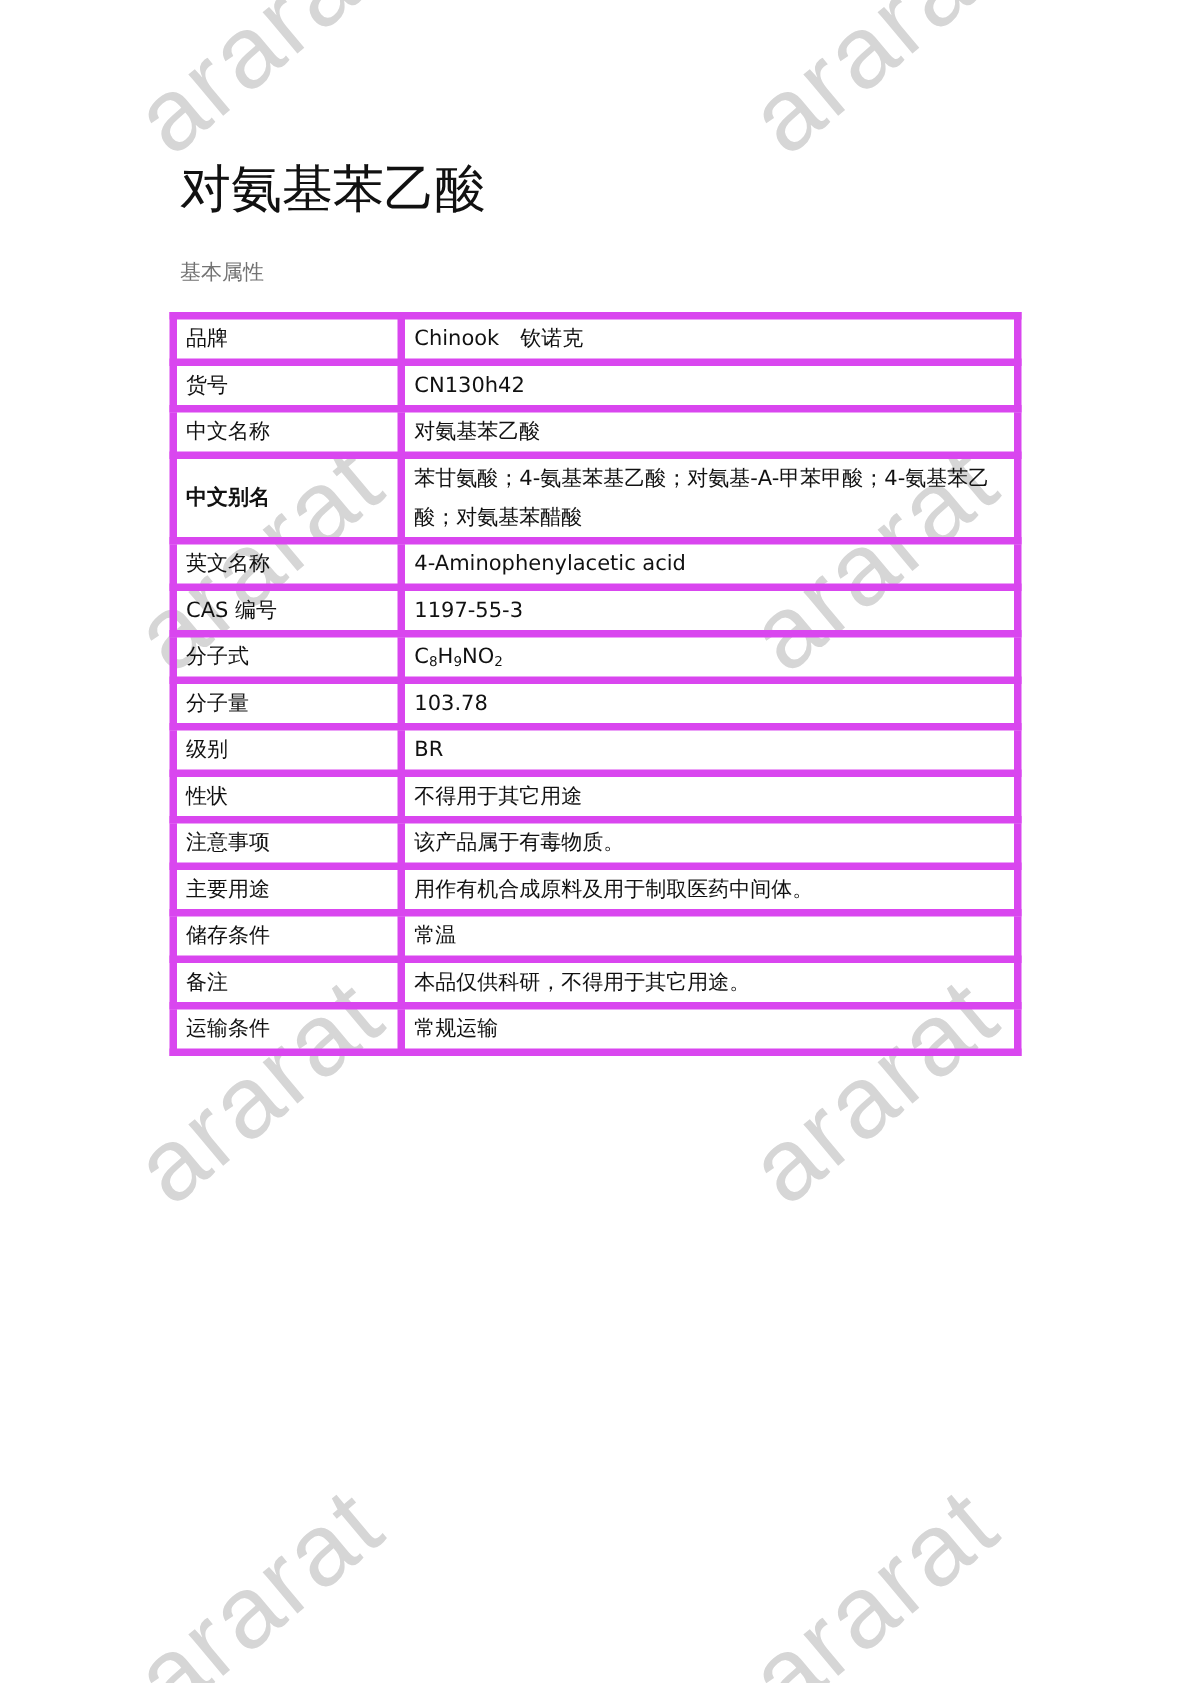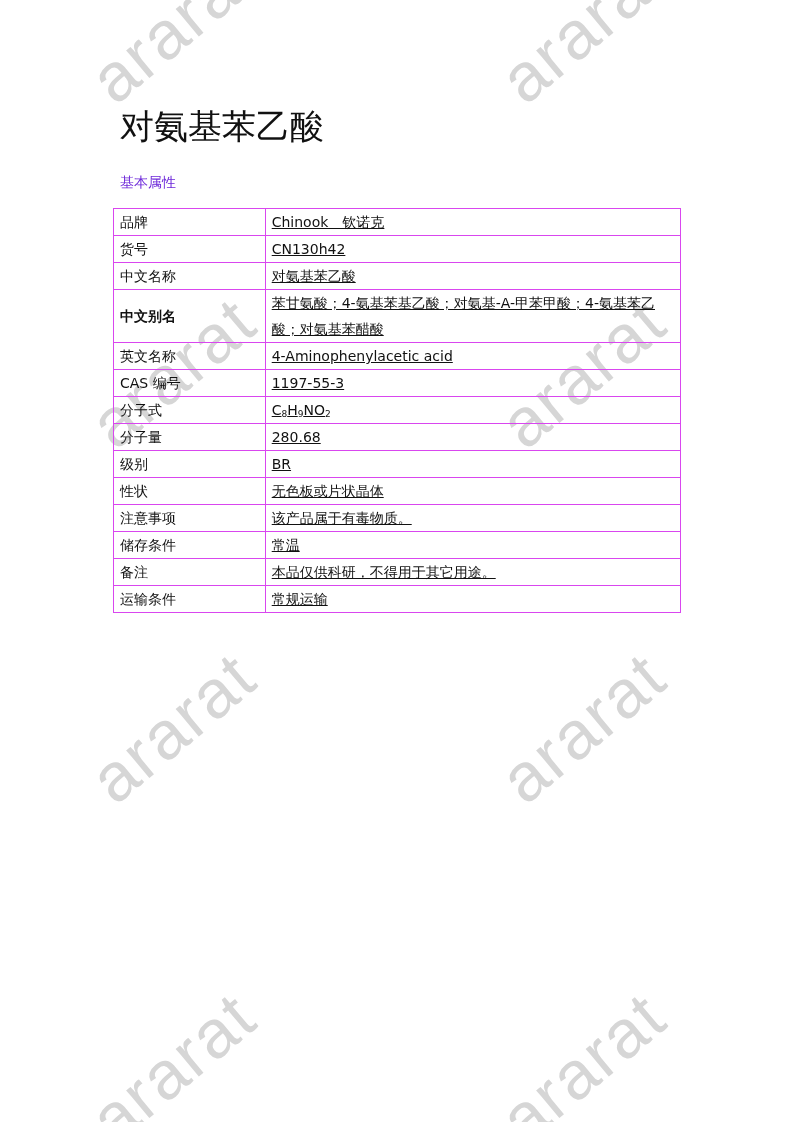--- a/index.html
+++ b/index.html
@@ -37,47 +37,46 @@
       line-height: 44px;
       color: #111111;
       z-index: 1;
     }
     .section-label {
       position: absolute;
       left: 120px;
       top: 172px;
       font-size: 14px;
       line-height: 20px;
-      color: #6d28d9;
+      color: #737373;
       z-index: 1;
     }
     table.props {
       position: absolute;
       left: 113px;
       top: 208px;
       width: 568px;
       border-collapse: collapse;
       font-size: 14px;
       z-index: 1;
       background: transparent;
     }
     table.props td {
-      border: 1px solid #d946ef;
+      border: 5px solid #d946ef;
       padding: 0 6px;
       height: 26px;
       line-height: 26px;
       vertical-align: middle;
       color: #111111;
     }
     table.props td.key {
       width: 139px;
     }
     table.props td.val {
       width: 403px;
-      text-decoration: underline;
     }
     table.props td.val.multi {
       line-height: 26px;
       padding-top: 0;
       padding-bottom: 0;
     }
     sub {
       font-size: 9px;
       vertical-align: -2px;
       line-height: 0;
@@ -123,33 +122,37 @@
     <tr>
       <td class="key">CAS 编号</td>
       <td class="val">1197-55-3</td>
     </tr>
     <tr>
       <td class="key">分子式</td>
       <td class="val"><span>C</span><sub>8</sub><span>H</span><sub>9</sub><span>NO</span><sub>2</sub></td>
     </tr>
     <tr>
       <td class="key">分子量</td>
-      <td class="val">280.68</td>
+      <td class="val">103.78</td>
     </tr>
     <tr>
       <td class="key">级别</td>
       <td class="val">BR</td>
     </tr>
     <tr>
       <td class="key">性状</td>
-      <td class="val">无色板或片状晶体</td>
+      <td class="val">不得用于其它用途</td>
     </tr>
     <tr>
       <td class="key">注意事项</td>
       <td class="val">该产品属于有毒物质。</td>
+    </tr>
+    <tr>
+      <td class="key">主要用途</td>
+      <td class="val">用作有机合成原料及用于制取医药中间体。</td>
     </tr>
     <tr>
       <td class="key">储存条件</td>
       <td class="val">常温</td>
     </tr>
     <tr>
       <td class="key">备注</td>
       <td class="val">本品仅供科研，不得用于其它用途。</td>
     </tr>
     <tr>

